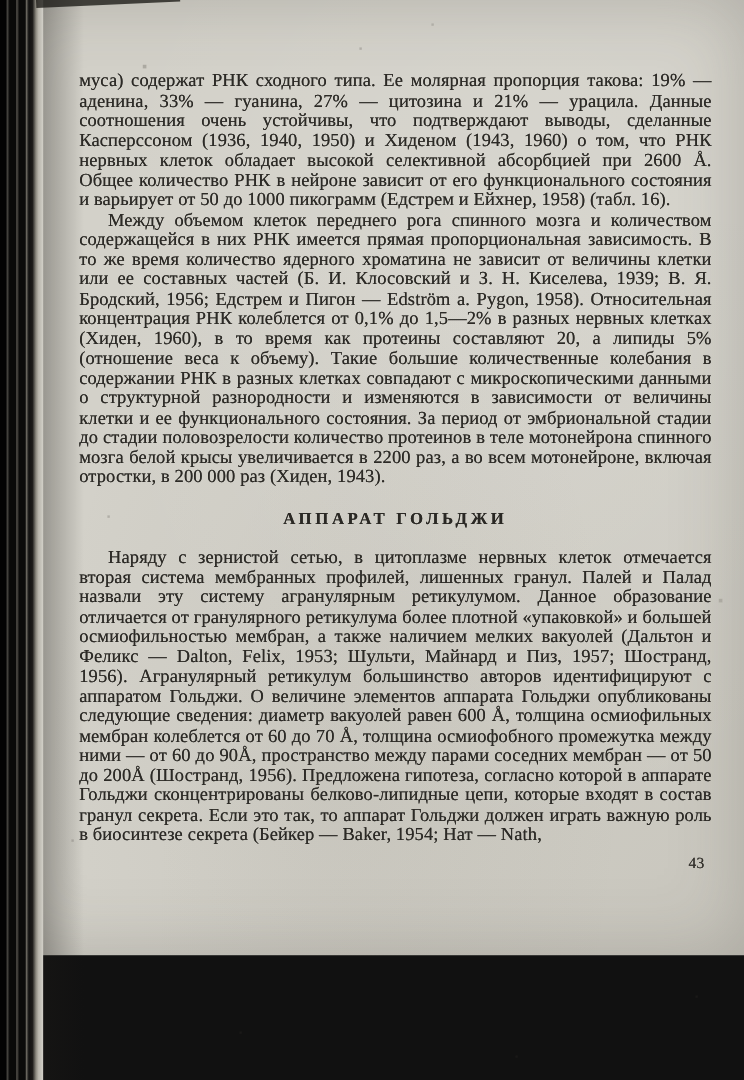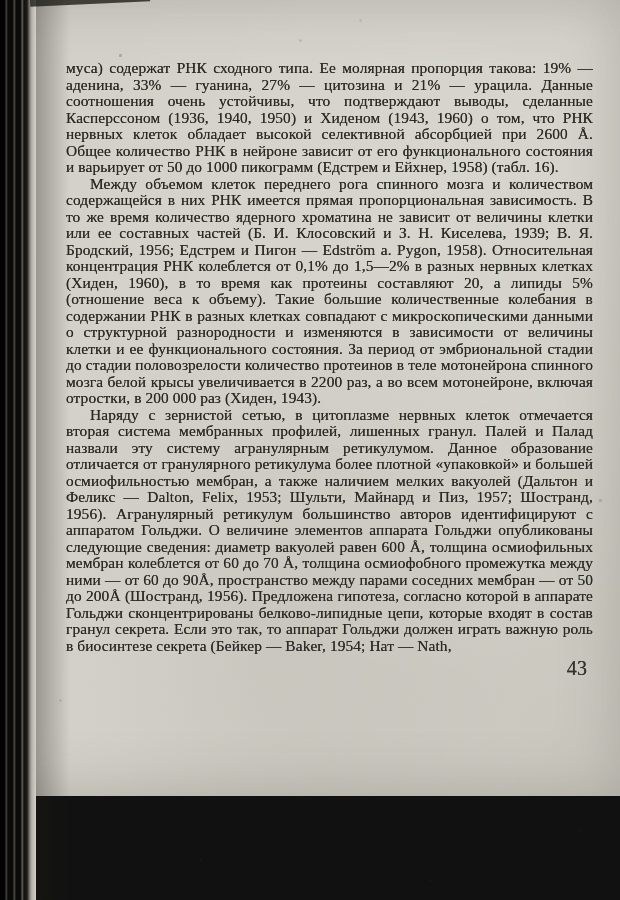--- a/index.html
+++ b/index.html
@@ -88,21 +88,21 @@
     font-size: 14px;
     font-weight: bold;
     letter-spacing: 3px;
     color: #2a2824;
   }
 
   .page-number {
     margin-top: 6px;
     padding-right: 6px;
     text-align: right;
-    font-size: 20px;
+    font-size: 13px;
     color: #34322d;
   }
 
   
   .speckles {
     position: absolute;
     left: 0; top: 0;
     width: 1px; height: 1px;
     background: transparent;
     box-shadow:
@@ -127,20 +127,21 @@
   <div class="gutter-shadow"></div>
   <div class="top-wedge"></div>
   <div class="speckles"></div>
 
   <div class="page-content">
 
     <p class="para no-indent">муса) содержат РНК сходного типа. Ее молярная пропорция такова: 19% — аденина, 33% — гуанина, 27% — цитозина и 21% — урацила. Данные соотношения очень устойчивы, что подтверждают выводы, сделанные Касперссоном (1936, 1940, 1950) и Хиденом (1943, 1960) о том, что РНК нервных клеток обладает высокой селективной абсорбцией при 2600 Å. Общее количество РНК в нейроне зависит от его функционального состояния и варьирует от 50 до 1000 пикограмм (Едстрем и Ейхнер, 1958) (табл. 16).</p>
 
     <p class="para">Между объемом клеток переднего рога спинного мозга и количеством содержащейся в них РНК имеется прямая пропорциональная зависимость. В то же время количество ядерного хроматина не зависит от величины клетки или ее составных частей (Б. И. Клосовский и З. Н. Киселева, 1939; В. Я. Бродский, 1956; Едстрем и Пигон — Edström a. Pygon, 1958). Относительная концентрация РНК колеблется от 0,1% до 1,5—2% в разных нервных клетках (Хиден, 1960), в то время как протеины составляют 20, а липиды 5% (отношение веса к объему). Такие большие количественные колебания в содержании РНК в разных клетках совпадают с микроскопическими данными о структурной разнородности и изменяются в зависимости от величины клетки и ее функционального состояния. За период от эмбриональной стадии до стадии половозрелости количество протеинов в теле мотонейрона спинного мозга белой крысы увеличивается в 2200 раз, а во всем мотонейроне, включая отростки, в 200 000 раз (Хиден, 1943).</p>
 
+    <h2 class="heading">АППАРАТ ГОЛЬДЖИ</h2>
 
     <p class="para">Наряду с зернистой сетью, в цитоплазме нервных клеток отмечается вторая система мембранных профилей, лишенных гранул. Палей и Палад назвали эту систему агранулярным ретикулумом. Данное образование отличается от гранулярного ретикулума более плотной «упаковкой» и большей осмиофильностью мембран, а также наличием мелких вакуолей (Дальтон и Феликс — Dalton, Felix, 1953; Шульти, Майнард и Пиз, 1957; Шостранд, 1956). Агранулярный ретикулум большинство авторов идентифицируют с аппаратом Гольджи. О величине элементов аппарата Гольджи опубликованы следующие сведения: диаметр вакуолей равен 600 Å, толщина осмиофильных мембран колеблется от 60 до 70 Å, толщина осмиофобного промежутка между ними — от 60 до 90Å, пространство между парами соседних мембран — от 50 до 200Å (Шостранд, 1956). Предложена гипотеза, согласно которой в аппарате Гольджи сконцентрированы белково-липидные цепи, которые входят в состав гранул секрета. Если это так, то аппарат Гольджи должен играть важную роль в биосинтезе секрета (Бейкер — Baker, 1954; Нат — Nath,</p>
 
     <div class="page-number">43</div>
 
   </div>
 
 </div>
 
 </body></html>

